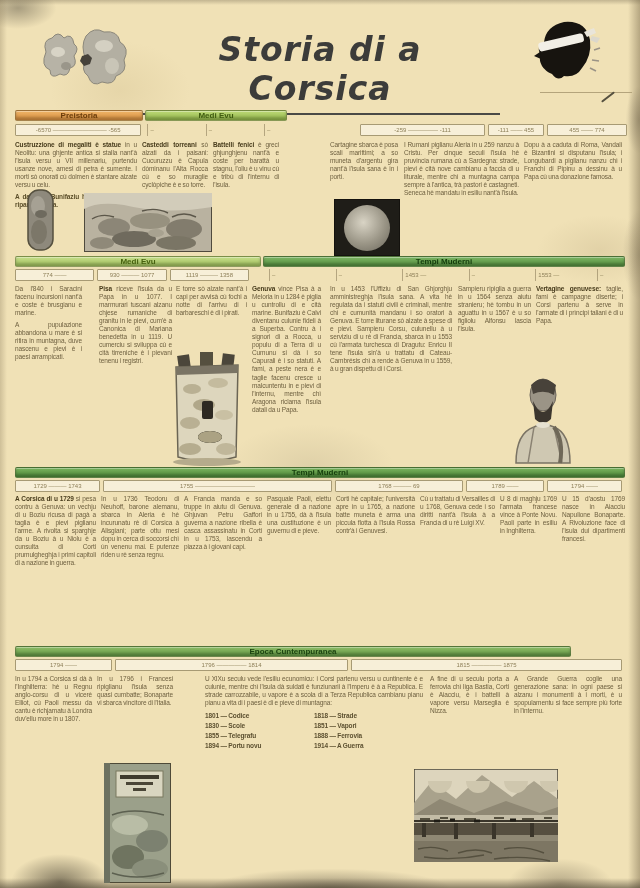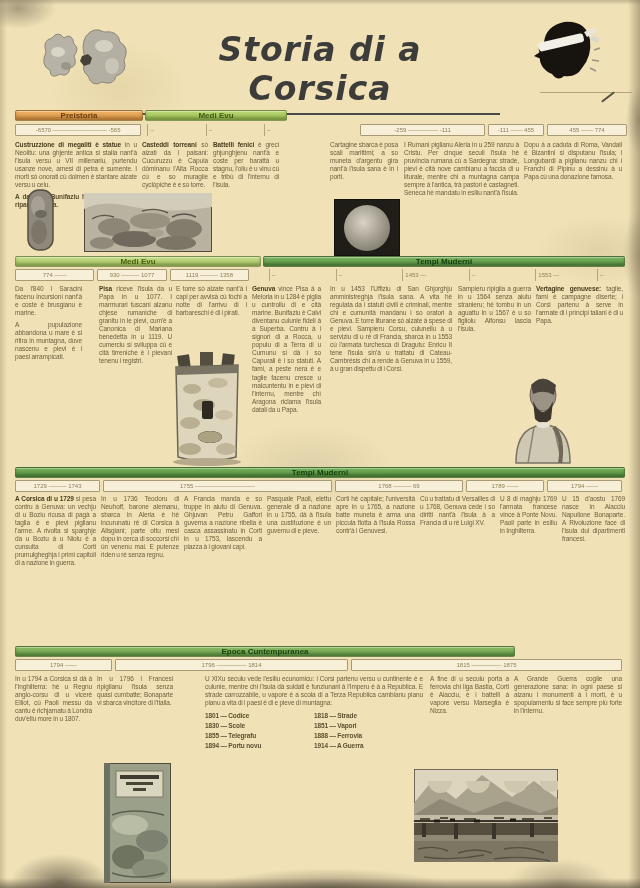--- a/index.html
+++ b/index.html
@@ -247,21 +247,21 @@
     <span>Cù u trattatu di Versailles di u 1768, Genuva cede i so diritti nant'à l'isula à a Francia di u rè Luigi XV.</span>
   </div>
   <div class="col" style="left:500px;top:495px;width:57px">
     <span>U 8 di maghju 1769 l'armata francese vince à Ponte Novu. Paoli parte in esiliu in Inghilterra.</span>
   </div>
   <div class="col" style="left:562px;top:495px;width:63px">
     <span>U 15 d'aostu 1769 nasce in Aiacciu Napulione Bonaparte. A Rivoluzione face di l'isula dui dipartimenti francesi.</span>
   </div>
 
   <div class="band" style="top:646px">
-    <div class="seg" style="width:500px;background:linear-gradient(#8fbc67,#639a45);color:#1c4410">
+    <div class="seg" style="width:556px;background:linear-gradient(#8fbc67,#639a45);color:#1c4410">
         <span>Epoca Cuntempuranea</span>
       </div>
   </div>
   <div class="years" style="top:659px">
     <div class="ycell" style="width:97px">1794 ——</div>
     <div class="ycell" style="width:233px;margin-left:3px">1796 ————— 1814</div>
     <div class="ycell" style="width:271px;margin-left:3px">1815 ————— 1875</div>
   </div>
 
   <div class="col" style="left:15px;top:675px;width:77px">

